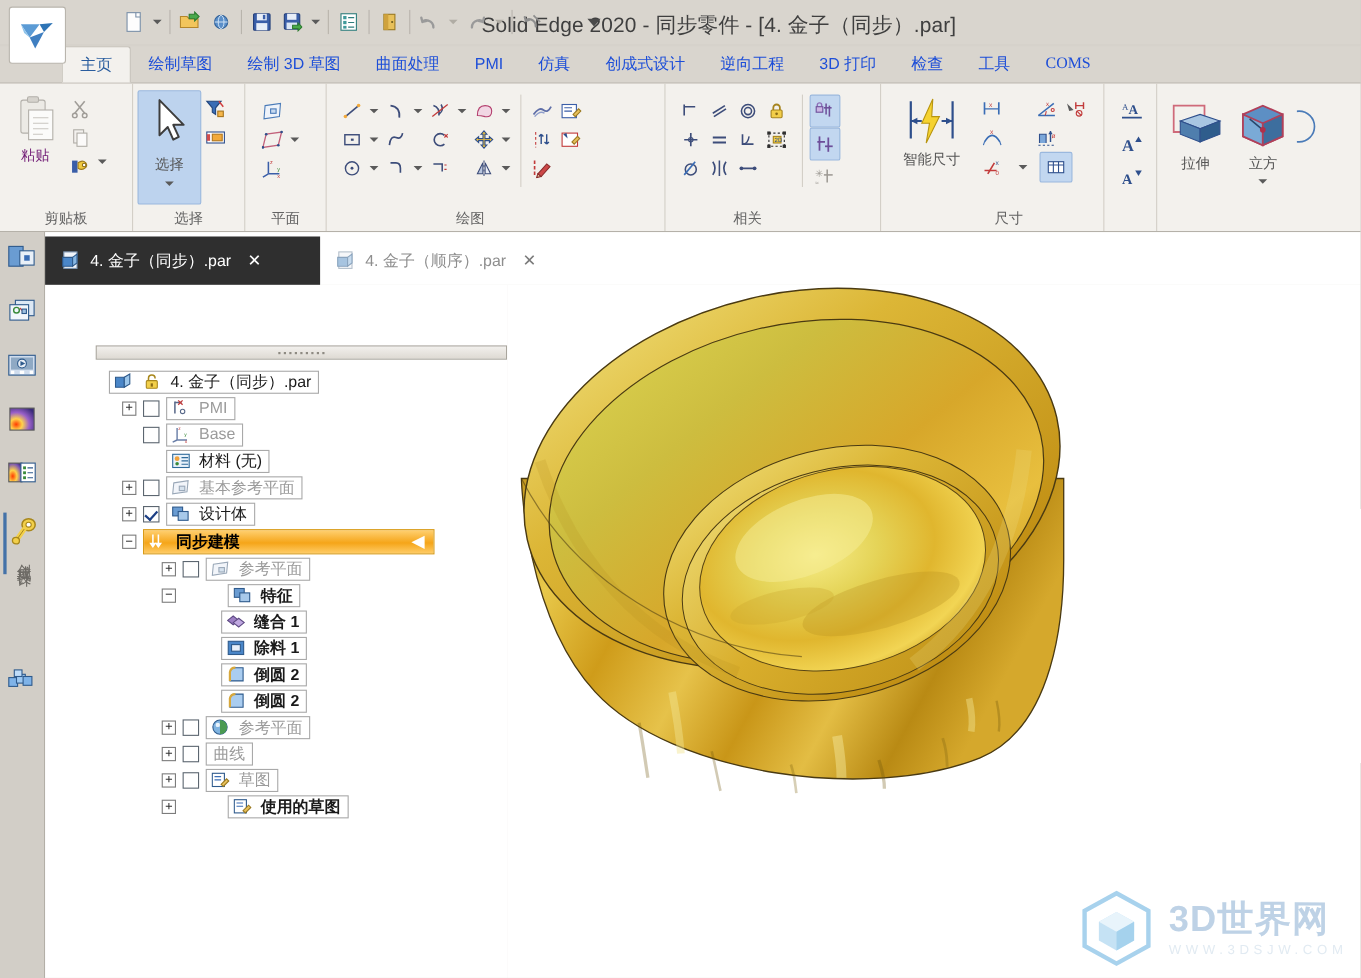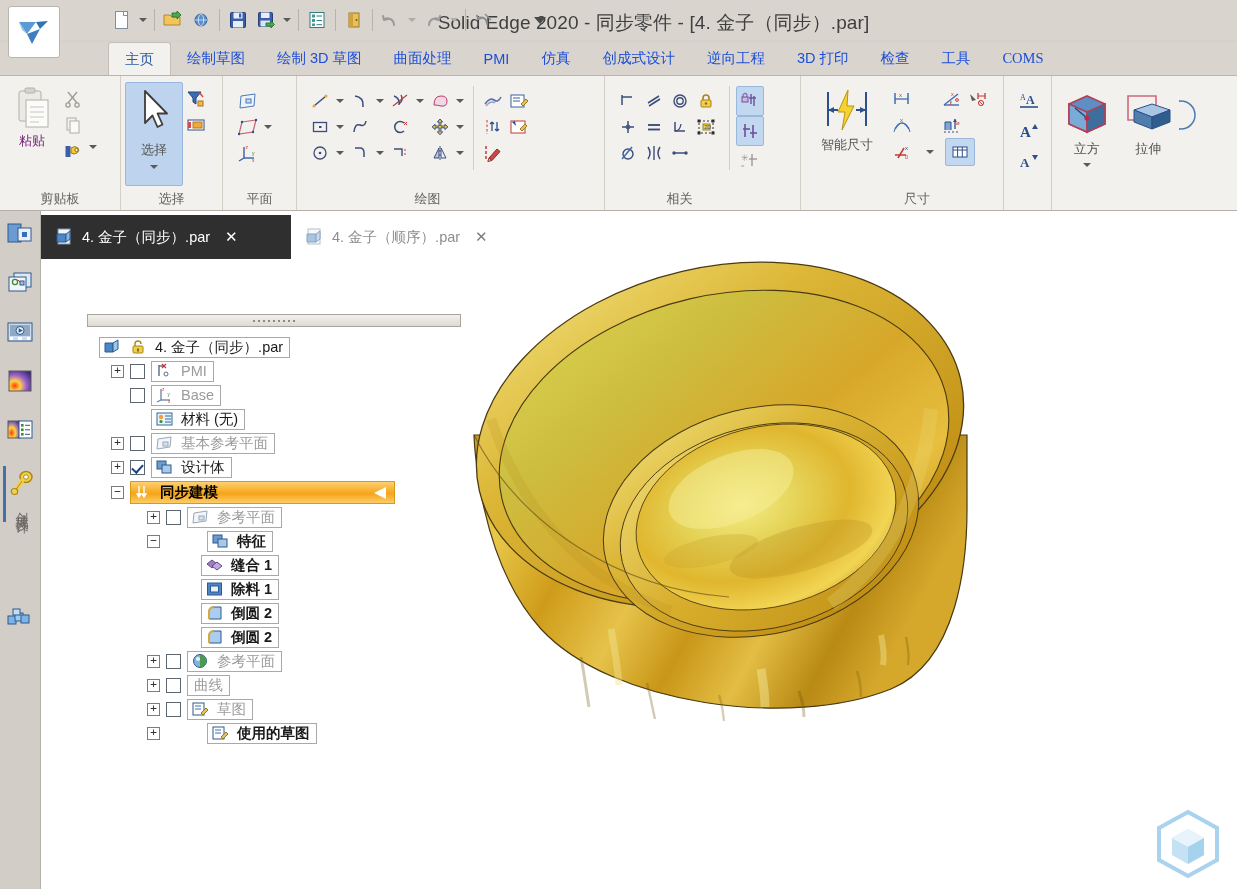--- a/index.html
+++ b/index.html
@@ -35,21 +35,21 @@
   .caret-dis { border-top-color: #b0aca4; }
   .title-text {
     position: absolute; left: 0; right: 0; top: 10px; text-align: center;
     font-size: 19px; color: #3f3f3f; letter-spacing: 0.1px;
     width: 1237px; padding-left: 70px;
   }
 
   
   .tabstrip {
     position: absolute; left: 0; top: 42px; width: 1237px; height: 34px;
-    background: #d9d5ce; display: flex; align-items: flex-end; padding-left: 108px;
+    background: #d9d5ce; display: flex; align-items: flex-end; padding-left: 56px;
     border-bottom: 1px solid #b9b5ad;
   }
   .tab {
     height: 33px; padding: 0 16px; display: flex; align-items: center;
     font-size: 14.5px; color: #1d4ed8; cursor: default; white-space: nowrap;
   }
   .tab.active {
     background: #f3f1ed; color: #2a5d9e;
     border-left: 1px solid #c3bfb7; border-right: 1px solid #c3bfb7; border-top: 1px solid #c3bfb7;
     border-top-left-radius: 3px; border-top-right-radius: 3px;
@@ -843,37 +843,37 @@
             </div>
         </div>
       </div>
       <div class="rgroup-label"></div>
     </div>
 
     <div class="rgroup" style="width:150px">
       <div class="rgroup-body" style="padding-top:6px">
         <div class="bigbtn" style="width:66px">
           <svg width="52" height="48" viewBox="0 0 52 48">
+            <polygon points="6,6 34,6 34,30 6,30" fill="none" stroke="#cf6a7a" stroke-width="1.6"></polygon>
+            <polygon points="12,20 30,14 48,20 30,27" fill="#a8c6e2" stroke="#2e4f8c"></polygon>
+            <polygon points="12,20 12,32 30,39 30,27" fill="#4f7ead" stroke="#2e4f8c"></polygon>
+            <polygon points="30,27 48,20 48,32 30,39" fill="#2f5d8c" stroke="#2e4f8c"></polygon>
+          </svg>
+          <div class="lbl">拉伸</div>
+        </div>
+        <div class="bigbtn" style="width:66px">
+          <svg width="52" height="48" viewBox="0 0 52 48">
             <polygon points="8,14 26,6 44,14 44,34 26,42 8,34" fill="#5d8fc4" stroke="#b0405a" stroke-width="1.6"></polygon>
             <polygon points="8,14 26,22 26,42 8,34" fill="#7aaad6" stroke="#b0405a" stroke-width="1.6"></polygon>
             <polygon points="26,22 44,14 44,34 26,42" fill="#3d6e9e" stroke="#b0405a" stroke-width="1.6"></polygon>
             <line x1="14" y1="18" x2="26" y2="28" stroke="#29476b" stroke-width="1.4"></line>
             <circle cx="26" cy="28" r="2.6" fill="#b0304a"></circle>
           </svg>
           <div class="lbl">立方</div>
           <span class="caret" style="margin-top:5px"></span>
-        </div>
-        <div class="bigbtn" style="width:66px">
-          <svg width="52" height="48" viewBox="0 0 52 48">
-            <polygon points="6,6 34,6 34,30 6,30" fill="none" stroke="#cf6a7a" stroke-width="1.6"></polygon>
-            <polygon points="12,20 30,14 48,20 30,27" fill="#a8c6e2" stroke="#2e4f8c"></polygon>
-            <polygon points="12,20 12,32 30,39 30,27" fill="#4f7ead" stroke="#2e4f8c"></polygon>
-            <polygon points="30,27 48,20 48,32 30,39" fill="#2f5d8c" stroke="#2e4f8c"></polygon>
-          </svg>
-          <div class="lbl">拉伸</div>
         </div>
         <div style="width:18px;margin-top:8px">
           <svg width="18" height="42" viewBox="0 0 18 42">
               <circle cx="2" cy="21" r="14" fill="none" stroke="#4a7bb8" stroke-width="1.5"></circle>
             </svg>
         </div>
       </div>
       <div class="rgroup-label"></div>
     </div>
   </div>
@@ -1320,16 +1320,20 @@
       <path d="M13 176 C60 268 160 330 268 338" fill="none" stroke="#4a3a12" stroke-width="1.1" opacity="0.55"></path>
     </svg>
 
     <div class="wm">
       <svg width="74" height="74" viewBox="0 0 74 74">
         <polygon points="37,5 66,21 66,53 37,69 8,53 8,21" fill="none" stroke="#8fc5e8" stroke-width="4" opacity="0.85"></polygon>
         <polygon points="37,22 53,31 53,48 37,57 21,48 21,31" fill="#b9dcf2" opacity="0.9"></polygon>
         <polygon points="37,22 53,31 37,40 21,31" fill="#e8f4fc" opacity="0.95"></polygon>
         <polygon points="37,40 53,31 53,48 37,57" fill="#9ccfec" opacity="0.95"></polygon>
       </svg>
+      <div class="wm-text">
+        <div class="wm-main">3D世界网</div>
+        <div class="wm-sub">WWW.3DSJW.COM</div>
+      </div>
     </div>
   </div>
 
 </div>
 
 </body></html>

